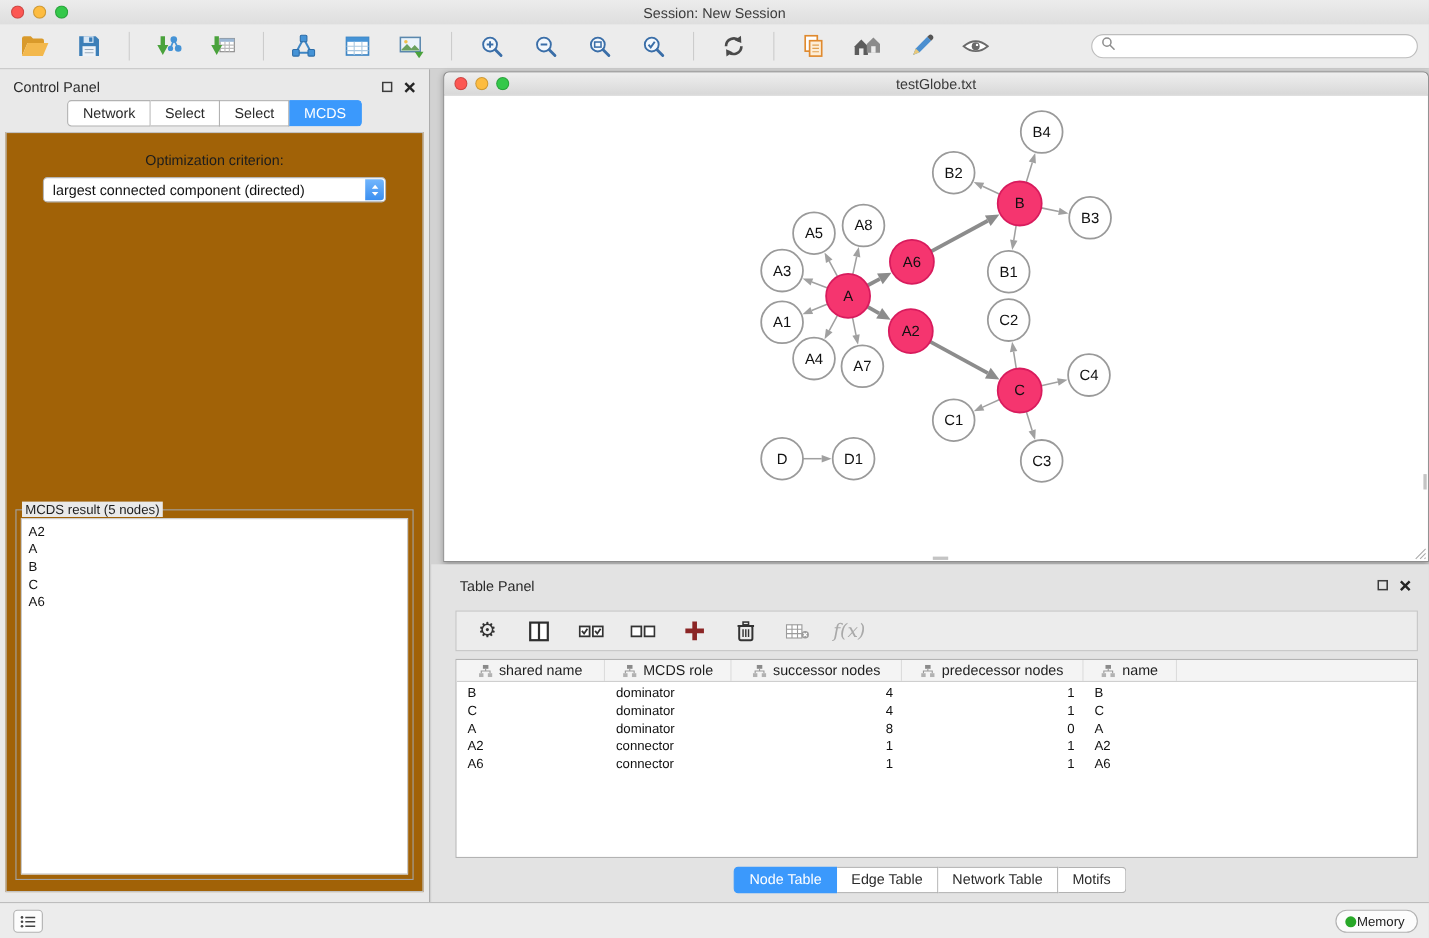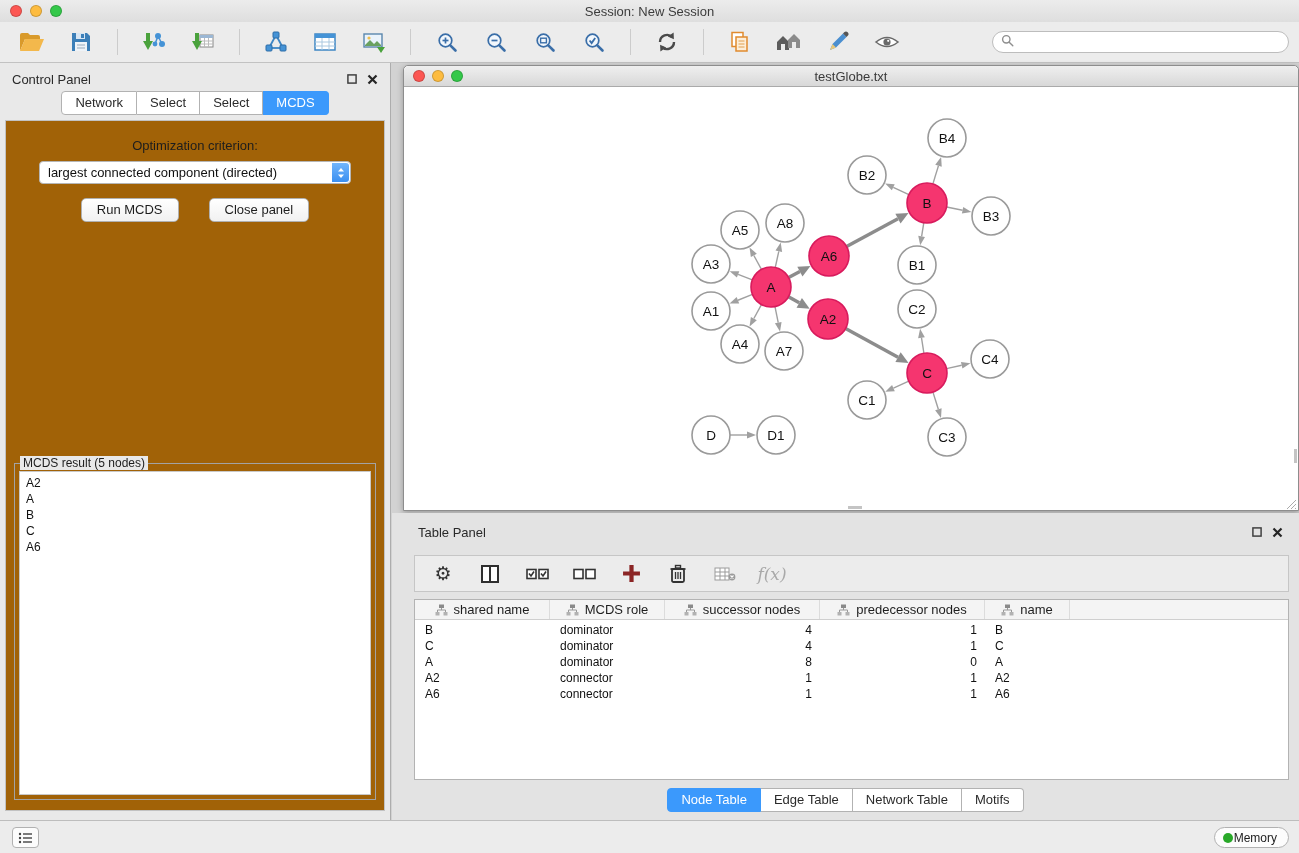--- a/index.html
+++ b/index.html
@@ -65,21 +65,21 @@
   .right-bg { position:absolute; left:391px; top:63px; right:0; bottom:33px; background:#d2d2d2; }
   .net-window { position:absolute; left:403px; top:65px; width:896px; height:446px;
     border:1px solid #8d8d8d; border-radius:5px 5px 0 0; box-shadow:0 2px 6px rgba(0,0,0,.28);
     background:#fff; }
   .net-titlebar { height:21px; background:linear-gradient(#efefef,#d8d8d8);
     border-bottom:1px solid #aaaaaa; border-radius:5px 5px 0 0; position:relative; display:flex;
     align-items:center; }
   .traffic.small { padding-left:9px; gap:7px; }
   .traffic.small .dot { width:12px; height:12px; }
   .net-title { position:absolute; left:0; right:0; text-align:center; font-size:13px; color:#3a3a3a; }
-  .net-canvas { position:absolute; top:21px; left:0; right:0; bottom:0; background:#fff; overflow:hidden;margin-top:18px; }
+  .net-canvas { position:absolute; top:21px; left:0; right:0; bottom:0; background:#fff; overflow:hidden; }
   .scroll-mark { position:absolute; background:#c4c4c4; }
   .sm-v { right:1px; top:344px; width:3px; height:14px; }
   .sm-h { bottom:1px; left:444px; height:3px; width:14px; }
   .resize-grip { position:absolute; right:1px; bottom:1px; width:13px; height:13px; }
 
   
   .table-panel { position:absolute; left:392px; right:0; top:513px; bottom:33px; background:#e3e3e3; }
   .tp-head { height:30px; display:flex; align-items:center; padding:8px 16px 0 26px; }
   .tp-toolbar { position:absolute; left:22px; right:10px; top:42px; height:37px; background:#ececec;
     border:1px solid #c6c6c6; display:flex; align-items:center; gap:21px; padding-left:15px; }
@@ -330,24 +330,20 @@
   <div class="cp-body">
     <div class="opt-label">Optimization criterion:</div>
     <div class="dropdown">
       <span>largest connected component (directed)</span>
       <span class="dd-stepper">
         <svg width="8" height="12" viewBox="0 0 8 12">
             <polygon points="4,1 7,4.5 1,4.5" fill="#fff"></polygon>
             <polygon points="4,11 7,7.5 1,7.5" fill="#fff"></polygon>
           </svg>
       </span>
-    </div>
-    <div class="btn-row">
-      <button class="mac-btn">Run MCDS</button>
-      <button class="mac-btn">Close panel</button>
     </div>
     <div class="groupbox">
       <span class="gb-title">MCDS result (5 nodes)</span>
       <div class="result-list" id="mcds-list">
           <div class="result-item">A2</div>
           <div class="result-item">A</div>
           <div class="result-item">B</div>
           <div class="result-item">C</div>
           <div class="result-item">A6</div>
         </div>

